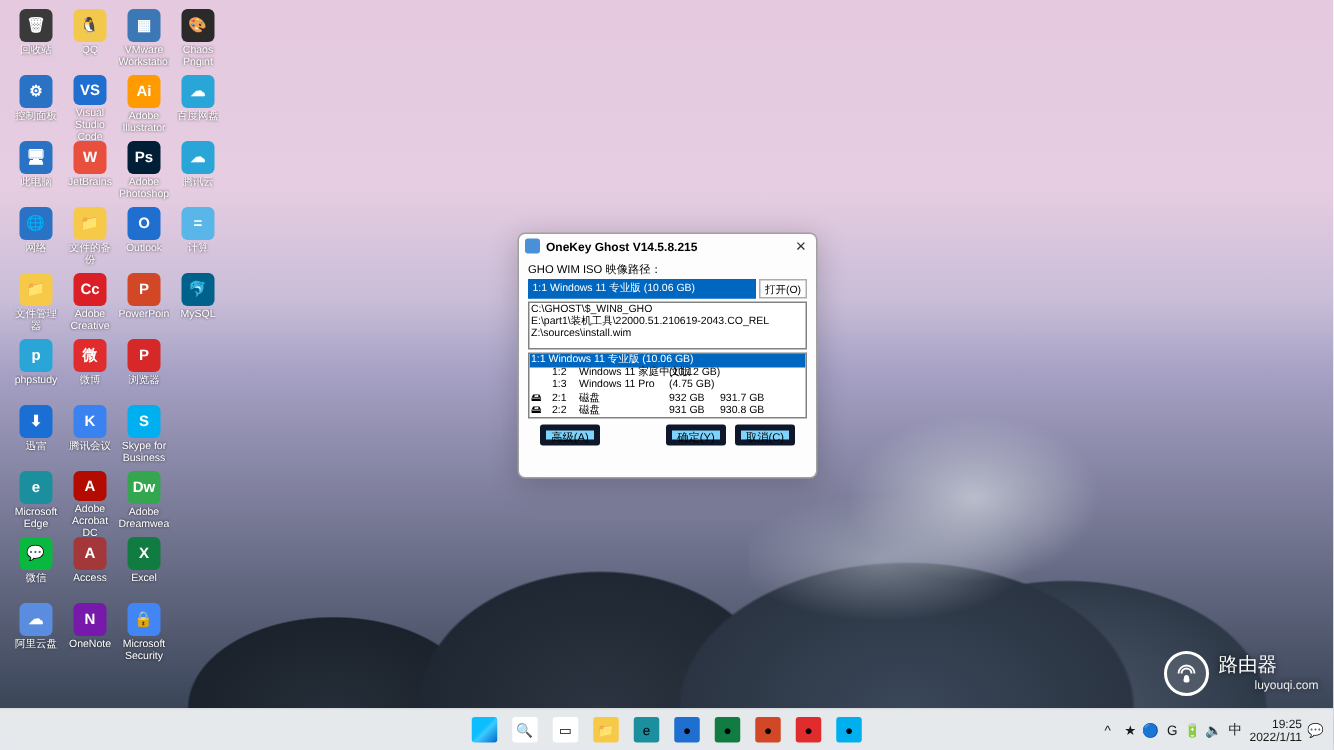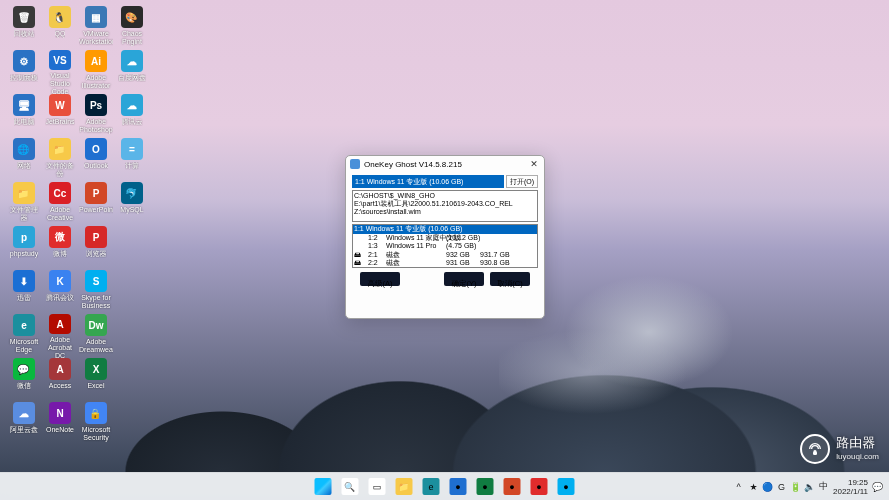--- a/index.html
+++ b/index.html
@@ -30,44 +30,44 @@
 .dicon .lbl { font-size: 7px; color: #fff; text-align: center; line-height: 8px; margin-top: 2px; text-shadow: 0 0 2px rgba(0,0,0,0.8); max-width: 34px; overflow: hidden; }
 
 
 .dialog {
   position: absolute; left: 345px; top: 155px; width: 200px; height: 164px;
   background: #fdfdfd; border: 1px solid #a0a0a0; border-radius: 5px;
   box-shadow: 0 4px 20px rgba(0,0,0,0.2); font-size: 8px;
 }
 .dialog .titlebar { height: 16px; display: flex; align-items: center; padding: 0 4px; }
 .dialog .titlebar .ticon { width: 10px; height: 10px; background: #4a90d9; border-radius: 2px; margin-right: 4px; }
-.dialog .titlebar .ttxt { flex: 1; font-size: 8px; color: #000; }
+.dialog .titlebar .ttxt { flex: 1; font-size: 8px; color: #000; font-weight: bold; }
 .dialog .titlebar .tclose { width: 12px; height: 12px; font-size: 9px; text-align: center; cursor: pointer; color: #333; line-height: 12px;}
 .dialog .body { padding: 3px 6px; }
 .dialog .radios { display: flex; gap: 4px; align-items:center; margin-bottom: 2px; }
 .dialog .radios label { font-size: 7.5px; display:flex; align-items:center; gap:1px; cursor:pointer;}
 .dialog .radios input { width:9px; height:9px; accent-color:#0067c0; margin:0;}
 .dialog .pathrow { font-size: 7.5px; color:#000; margin-bottom:1px; }
 .dialog .combo { display:flex; gap:2px; margin-bottom:2px;}
 .dialog .combo .sel { flex:1; height:13px; border:1px solid #0067c0; background:#0067c0; color:#fff; font-size:7px; padding:0 2px; line-height:11px; overflow:hidden; white-space:nowrap;}
 .dialog .combo .openbtn { width:32px; height:13px; font-size:7px; background:#fdfdfd; border:1px solid #adadad; cursor:pointer;}
 .dialog .filelist { border:1px solid #828282; height:32px; font-size:7px; line-height:8px; padding:1px; color:#000; overflow:hidden; white-space:nowrap; background:#fff;}
 .dialog .partlist { border:1px solid #828282; height:44px; font-size:7px; line-height:8.5px; background:#fff; color:#000; overflow:hidden; margin-top:2px;}
 .dialog .partlist .hl { background:#0067c0; color:#fff; padding:0 1px; white-space:nowrap;}
 .dialog .partlist .row { padding:0 1px; white-space:nowrap; display:flex;}
 .dialog .partlist .row span{display:inline-block;}
 .dialog .partlist .c0{width:14px;} .dialog .partlist .c1{width:18px;} .dialog .partlist .c2{width:60px;} .dialog .partlist .c3{width:34px;} .dialog .partlist .c4{width:34px;} .dialog .partlist .c5{width:20px;}
 .dialog .btns { display:flex; justify-content:flex-end; gap:6px; padding:4px 8px 0 8px;}
-.dialog .btns button{ width:40px; height:14px; font-size:7.5px; background:#7dd3fc; border:7px solid #0f172a; cursor:pointer; border-radius:2px;}
+.dialog .btns button{ width:40px; height:14px; font-size:7.5px; background:#7dd3fc; border:4px solid #0f172a; cursor:pointer; border-radius:2px;}
 .dialog .btns .left{margin-right:auto;}
 
 
 .watermark { position:absolute; right:10px; bottom:36px; display:flex; align-items:flex-start; color:#fff; font-size:13px; text-shadow:0 0 4px rgba(0,0,0,0.8);}
 .watermark .wicon{ width:30px; height:30px; border:2px solid #fff; border-radius:50%; display:flex; align-items:center; justify-content:center; margin-right:6px; background:rgba(255,255,255,0.12);}
-.watermark .wtxt small{display:block; font-size:8px; opacity:0.9;}
+.watermark .wtxt small{display:block; font-size:8px; opacity:0.9;margin-left:24px;}
 
 
 .taskbar{ position:absolute; bottom:0; left:0; right:0; height:28px; background:rgba(245,247,250,0.92); backdrop-filter:blur(10px); display:flex; align-items:center; border-top:1px solid rgba(0,0,0,0.05);}
 .taskbar .center{ position:absolute; left:50%; transform:translateX(-50%); display:flex; gap:3px; align-items:center;}
 .taskbar .tbicon{ width:24px; height:24px; border-radius:3px; display:flex; align-items:center; justify-content:center; cursor:pointer;}
 .taskbar .tbicon .g{width:17px; height:17px; border-radius:2px;}
 .taskbar .tray{position:absolute; right:6px; display:flex; align-items:center; gap:4px; font-size:8px; color:#1a1a1a;}
 .taskbar .tray .ic{width:11px; height:11px; display:flex; align-items:center; justify-content:center; font-size:9px; cursor:pointer;}
 .taskbar .tray .clock{text-align:right; line-height:9px; font-size:8px; cursor:pointer;}
 </style>
@@ -221,20 +221,21 @@
       </div>
     </div>
 
   <div class="dialog">
     <div class="titlebar">
       <div class="ticon"></div>
       <div class="ttxt">OneKey Ghost V14.5.8.215</div>
       <div class="tclose">✕</div>
     </div>
     <div class="body">
+      <div class="pathrow">GHO WIM ISO 映像路径：</div>
       <div class="combo">
         <div class="sel">1:1 Windows 11 专业版 (10.06 GB)</div>
         <button class="openbtn">打开(O)</button>
       </div>
       <div class="filelist" id="filelist">
           <div>C:\GHOST\$_WIN8_GHO</div>
           <div>E:\part1\装机工具\22000.51.210619-2043.CO_REL</div>
           <div>Z:\sources\install.wim</div>
         </div>
       <div class="partlist" id="partlist">

